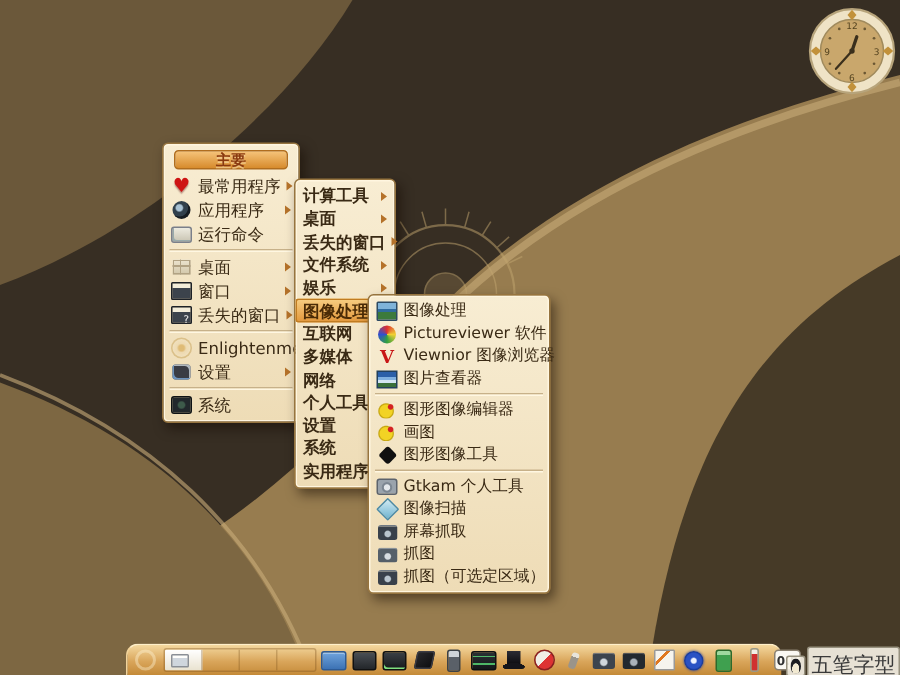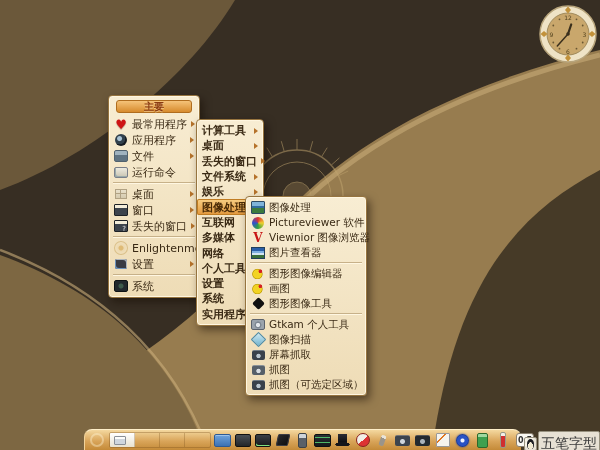--- a/index.html
+++ b/index.html
@@ -217,25 +217,20 @@
       <span class="ic i-heart"></span>
       <span class="lbl">最常用程序</span>
       <span class="arr"></span>
     </div>
     <div class="mi">
       <span class="ic i-apps"></span>
       <span class="lbl">应用程序</span>
       <span class="arr"></span>
     </div>
     <div class="mi">
-      <span class="ic i-files"></span>
-      <span class="lbl">文件</span>
-      <span class="arr"></span>
-    </div>
-    <div class="mi">
       <span class="ic i-run"></span>
       <span class="lbl">运行命令</span>
     </div>
     <div class="msep"></div>
     <div class="mi">
       <span class="ic i-desk"></span>
       <span class="lbl">桌面</span>
       <span class="arr"></span>
     </div>
     <div class="mi">

